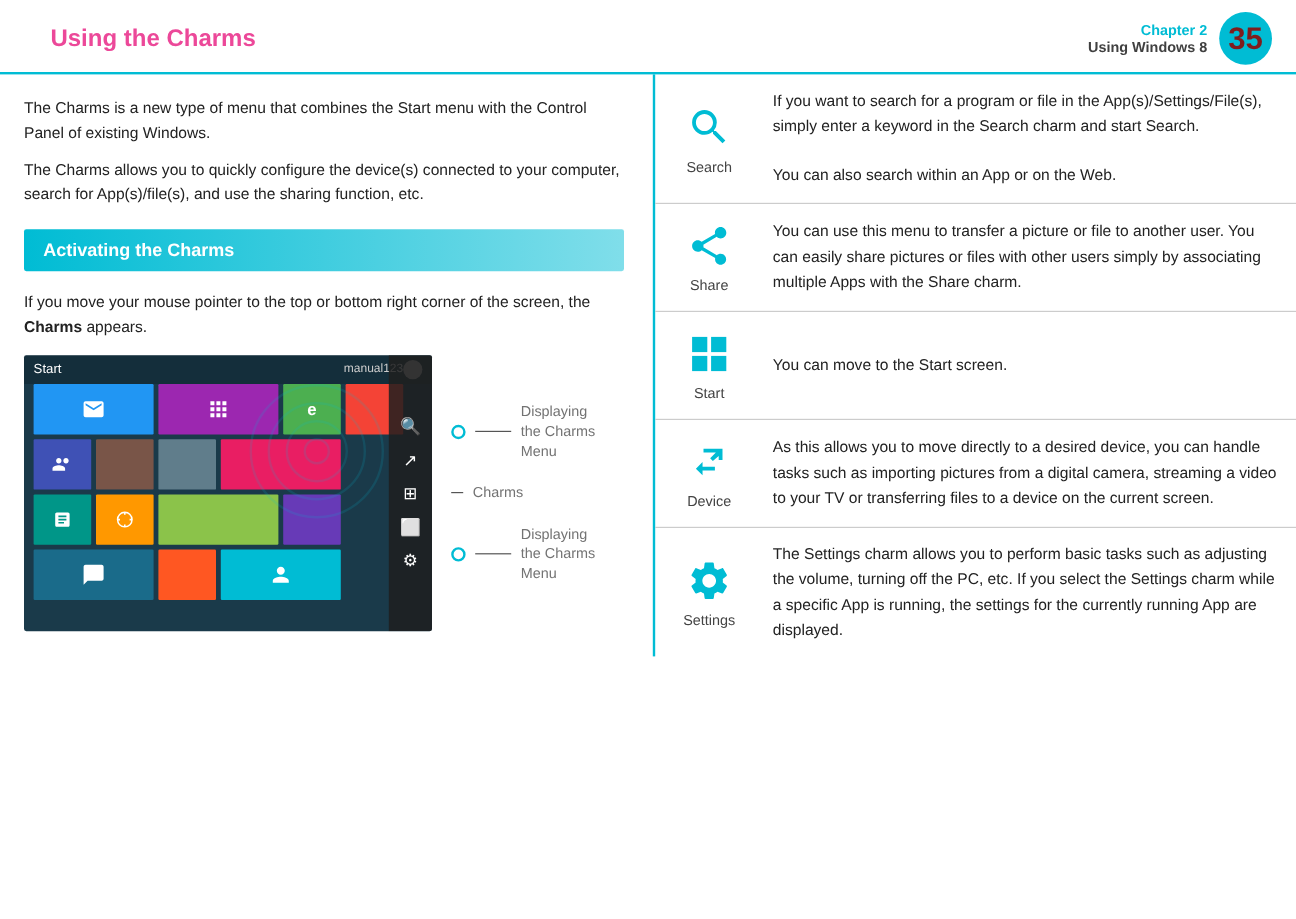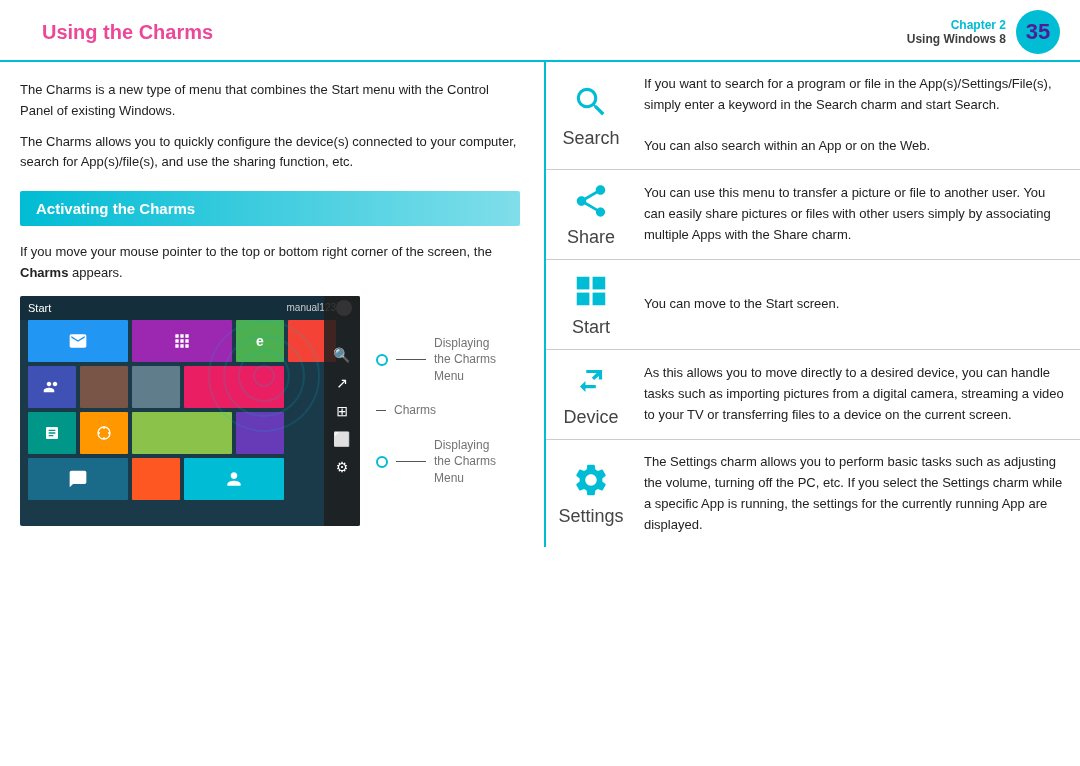--- a/index.html
+++ b/index.html
@@ -40,22 +40,22 @@
       font-size: 12px;
       font-weight: bold;
     }
     .chapter-text .line2 {
       color: #404040;
       font-size: 12px;
       font-weight: bold;
     }
     .chapter-num {
       background: #00bcd4;
-      color: #4c1d95;
-      font-size: 22px;
+      color: #7f1d1d;
+      font-size: 26px;
       font-weight: bold;
       width: 44px;
       height: 44px;
       display: flex;
       align-items: center;
       justify-content: center;
       border-radius: 50%;
       margin-left: 10px;
     }
 
@@ -238,21 +238,21 @@
       gap: 6px;
     }
     .charm-icon-svg {
       width: 40px;
       height: 40px;
       display: flex;
       align-items: center;
       justify-content: center;
     }
     .charm-label {
-      font-size: 18px;
+      font-size: 12px;
       color: #444;
       text-align: center;
     }
 
     .charm-desc {
       flex: 1;
       padding: 12px 16px 12px 8px;
       font-size: 13px;
       line-height: 1.6;
       color: #222;

